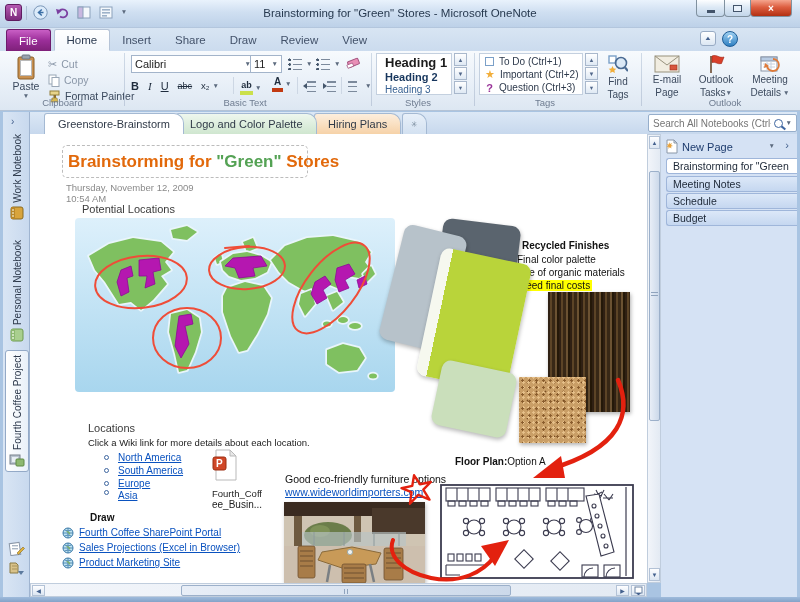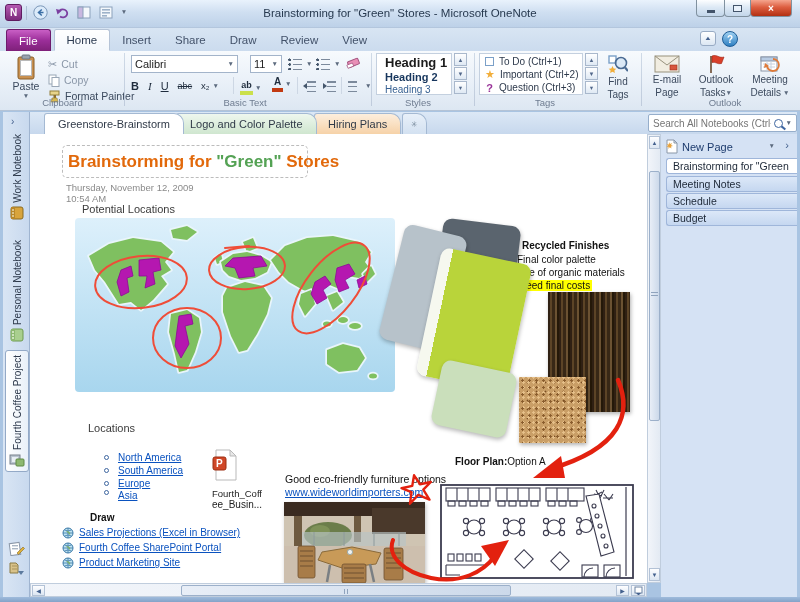--- a/index.html
+++ b/index.html
@@ -158,21 +158,21 @@
     <svg width="13" height="13">
         <rect x="2" y="1" width="9" height="4" fill="#e8d48a" stroke="#937f3a"></rect>
         <rect x="5.5" y="5" width="2.5" height="3" fill="#8a6d2f"></rect>
         <path d="M4 8 h5 l1 4 h-7 z" fill="#d9b84f" stroke="#937f3a" stroke-width=".6"></path>
       </svg>
     <span class="rlbl">Format Painter</span>
   </div>
   <div class="a glabel" style="left:20px;width:85px">Clipboard</div>
   <div class="a gsep" style="left:124px"></div>
 
-  <div class="a fontbox" style="left:131px;top:4px;width:107px">
+  <div class="a fontbox" style="left:131px;top:4px;width:124px">
     <span style="flex:1">Calibri</span>
     <span class="dd">▼</span>
   </div>
   <div class="a fontbox" style="left:250px;top:4px;width:32px">
     <span style="flex:1">11</span>
     <span class="dd">▼</span>
   </div>
   <div class="a smallrow" style="left:288px;top:5px">
     <span class="lines-ic">
         <i></i>
@@ -573,20 +573,21 @@
   <svg class="a" style="left:475px;top:234px;z-index:7" width="130" height="118" viewBox="0 0 130 118">
     <path d="M113 12 C127 45 117 80 45 101" fill="none" stroke="#e3210f" stroke-width="4.5" stroke-linecap="round"></path>
     <polygon points="56,88 28,110 60,110" fill="#e3210f"></polygon>
   </svg>
   <svg class="a" style="left:353px;top:404px;z-index:7" width="135" height="45" viewBox="0 0 135 45">
     <path d="M10 2 C4 18 20 34 48 40 C78 46 100 34 112 18" fill="none" stroke="#e3210f" stroke-width="4" stroke-linecap="round"></path>
     <polygon points="98,8 126,2 112,28" fill="#e3210f"></polygon>
   </svg>
 
   <div class="a h-note" style="left:58px;top:288px">Locations</div>
+  <div class="a" style="left:58px;top:303px;font-size:9.5px;color:#222">Click a Wiki link for more details about each location.</div>
   <div class="a" style="left:74px;top:317px">
     <div style="display:flex;align-items:center;height:13px">
         <span class="wikidot"></span>
         <a class="link">North America</a>
       </div>
     <div style="display:flex;align-items:center;height:13px">
         <span class="wikidot"></span>
         <a class="link">South America</a>
       </div>
     <div style="display:flex;align-items:center;height:13px">
@@ -611,29 +612,29 @@
   </div>
 
   <div class="a" style="left:60px;top:378px;font-size:10px;font-weight:bold;color:#111">Draw</div>
   <div class="a" style="left:32px;top:391px">
     <div style="display:flex;align-items:center;height:15px;gap:5px">
       <svg width="12" height="12">
           <circle cx="6" cy="6" r="5" fill="#bfe3f2" stroke="#3c7aa8"></circle>
           <path d="M6 1 v10 M1 6 h10 M2.5 3 a7 7 0 0 0 7 0 M2.5 9 a7 7 0 0 1 7 0" fill="none" stroke="#3c7aa8" stroke-width=".8"></path>
           <path d="M4 4 a4 3 0 0 1 4 4" fill="#7fb069"></path>
         </svg>
-      <a class="link">Sales Projections (Excel in Browser)</a>
+      <a class="link">Fourth Coffee SharePoint Portal</a>
     </div>
     <div style="display:flex;align-items:center;height:15px;gap:5px">
       <svg width="12" height="12">
           <circle cx="6" cy="6" r="5" fill="#bfe3f2" stroke="#3c7aa8"></circle>
           <path d="M6 1 v10 M1 6 h10 M2.5 3 a7 7 0 0 0 7 0 M2.5 9 a7 7 0 0 1 7 0" fill="none" stroke="#3c7aa8" stroke-width=".8"></path>
           <path d="M4 4 a4 3 0 0 1 4 4" fill="#7fb069"></path>
         </svg>
-      <a class="link">Fourth Coffee SharePoint Portal</a>
+      <a class="link">Sales Projections (Excel in Browser)</a>
     </div>
     <div style="display:flex;align-items:center;height:15px;gap:5px">
       <svg width="12" height="12">
           <circle cx="6" cy="6" r="5" fill="#bfe3f2" stroke="#3c7aa8"></circle>
           <path d="M6 1 v10 M1 6 h10 M2.5 3 a7 7 0 0 0 7 0 M2.5 9 a7 7 0 0 1 7 0" fill="none" stroke="#3c7aa8" stroke-width=".8"></path>
           <path d="M4 4 a4 3 0 0 1 4 4" fill="#7fb069"></path>
         </svg>
       <a class="link">Product Marketing Site</a>
     </div>
   </div>

